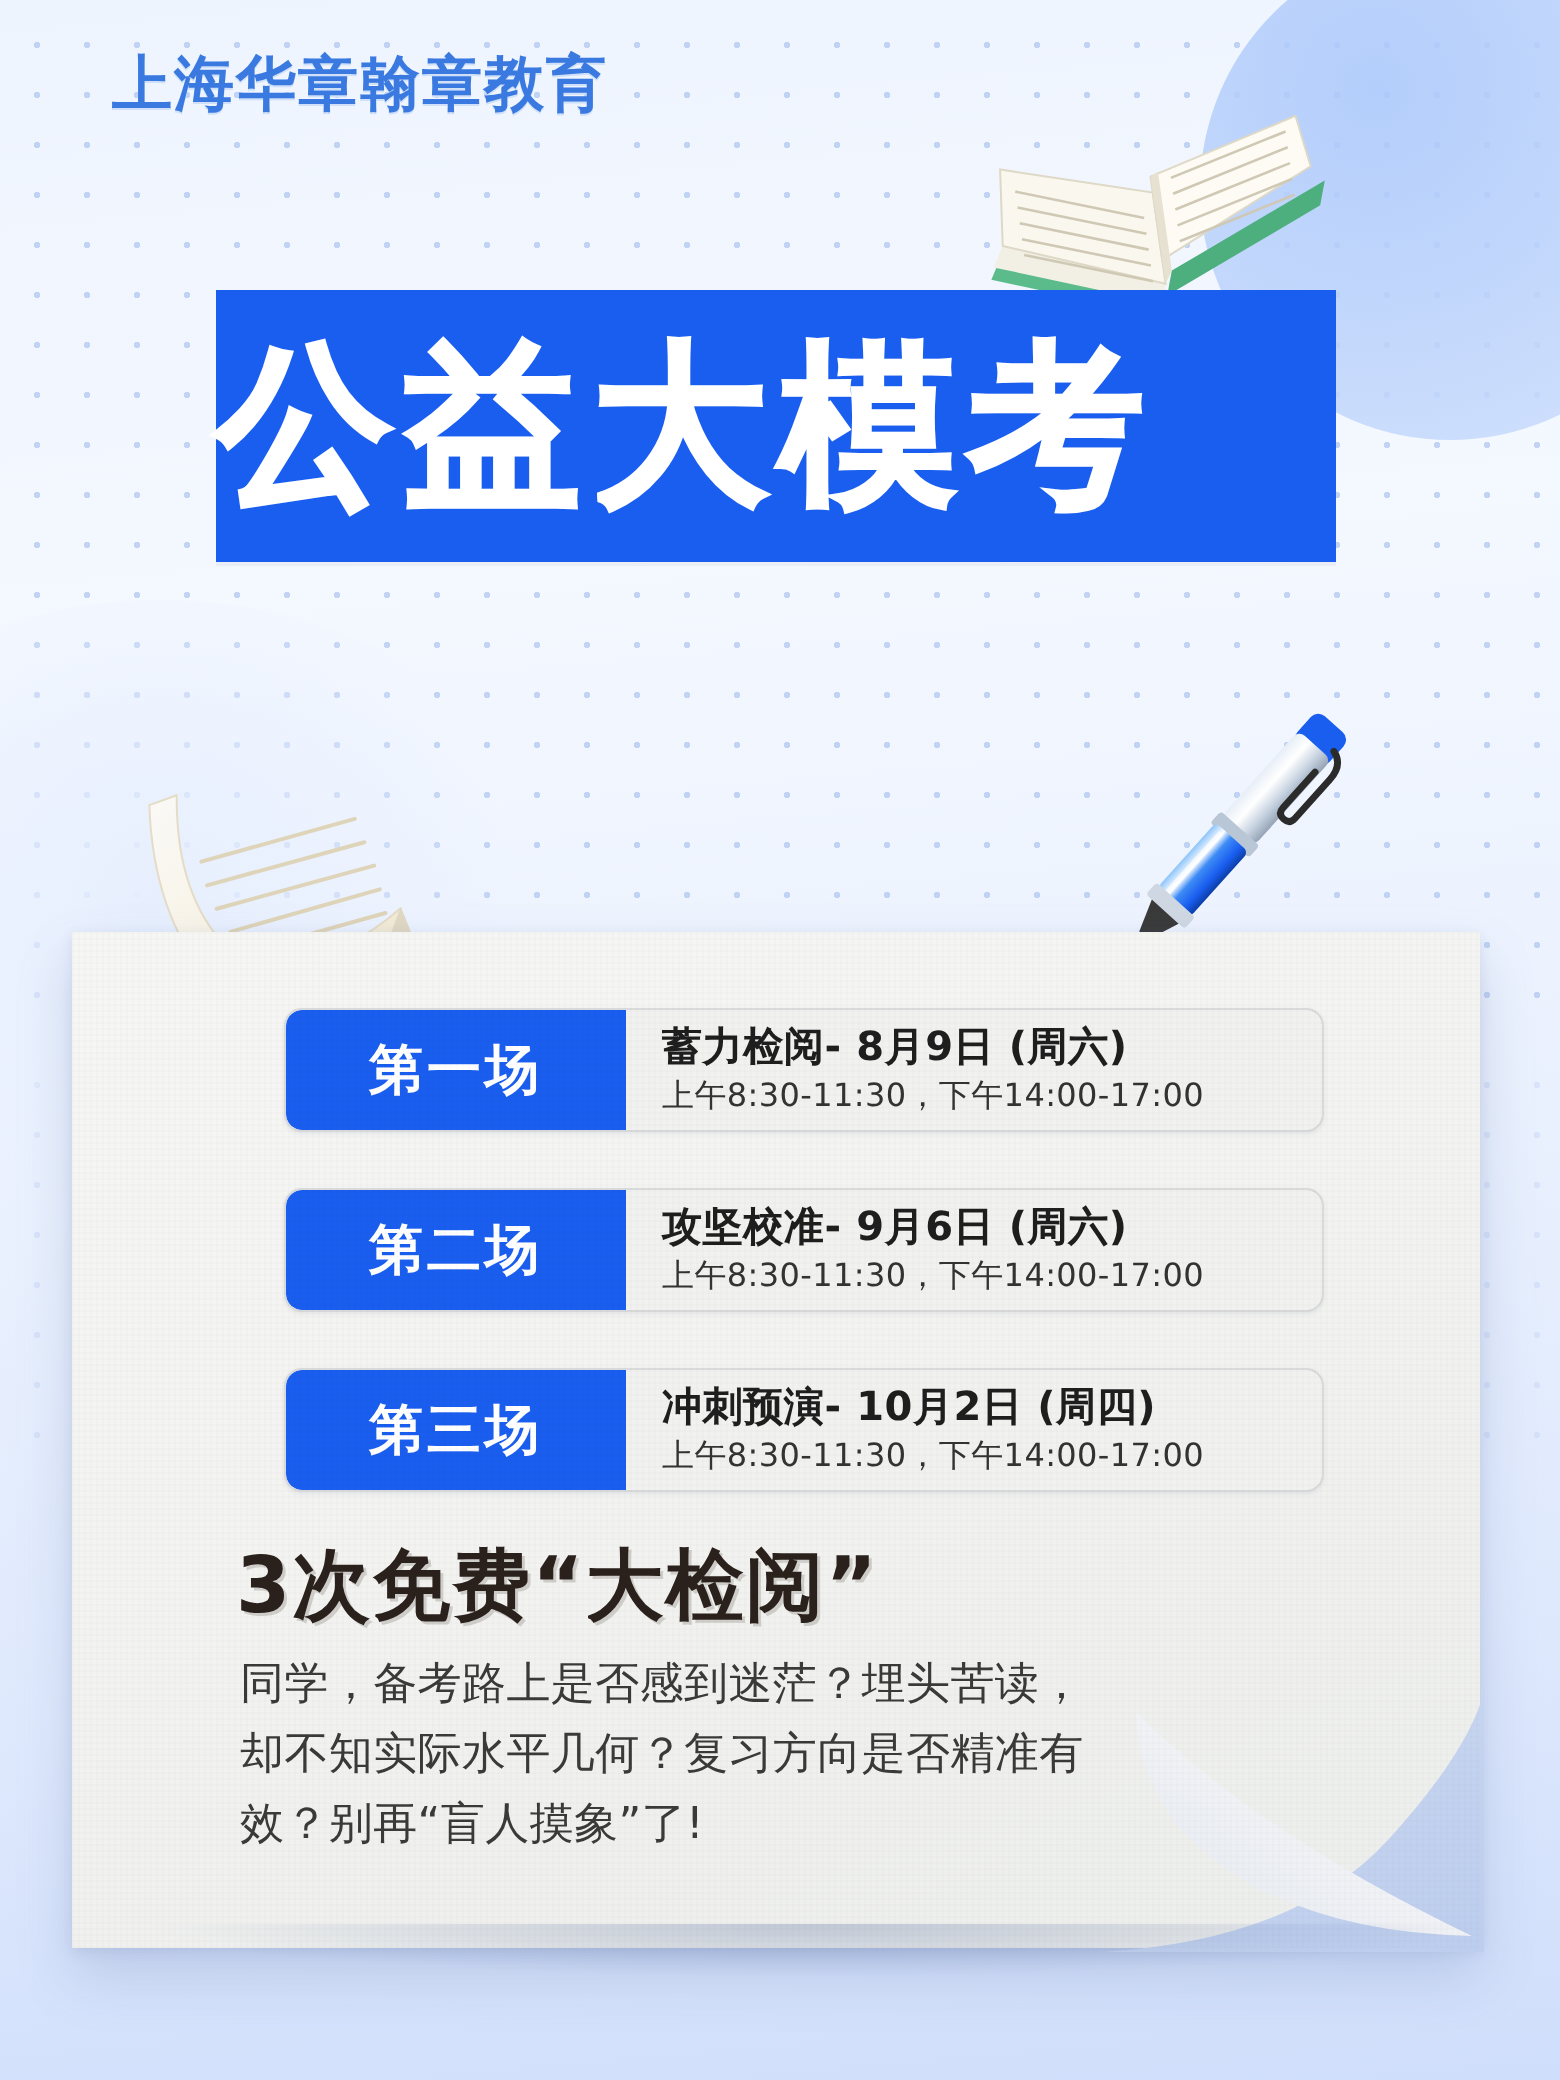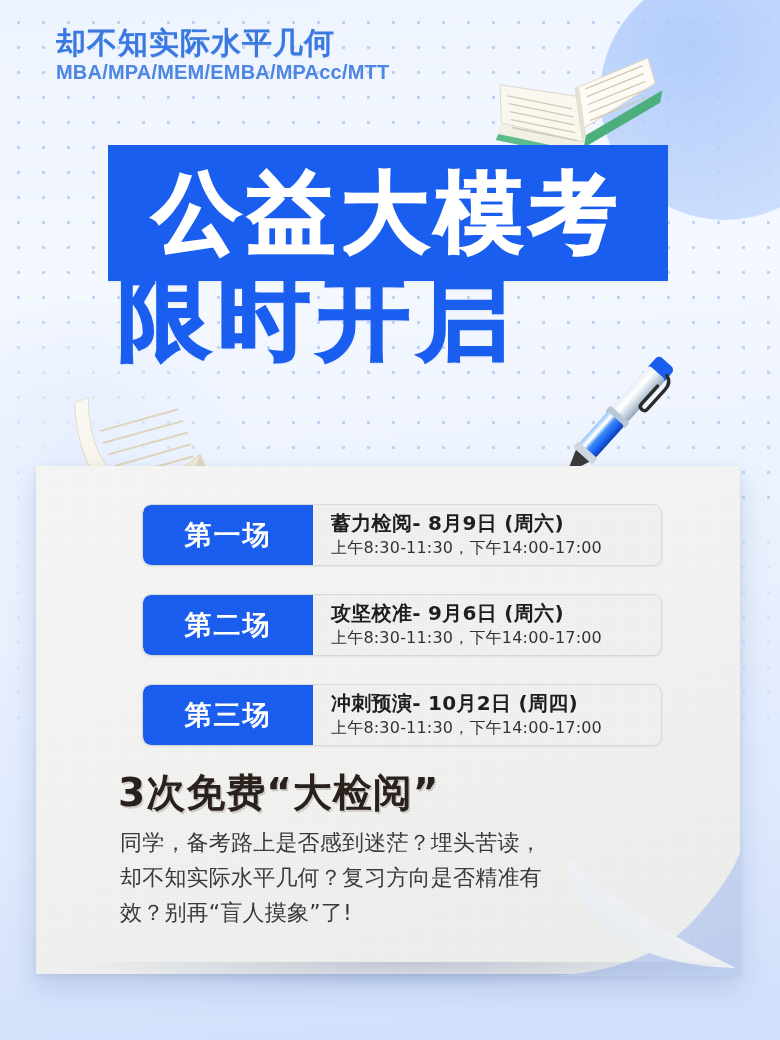--- a/index.html
+++ b/index.html
@@ -68,21 +68,21 @@
     font-size:20px; font-weight:700; color:#4e86e4;
     letter-spacing:.2px; margin-top:2px;
     font-family:"Liberation Sans",sans-serif;
   }
 
   
   .title-block{
     position:absolute; left:108px; top:145px;
     width:560px; height:136px;
     background:#1a5ef0;
-    display:flex; align-items:center; justify-content:center;
+    display:flex; align-items:center; justify-content:flex-start;
     box-shadow:0 2px 0 rgba(0,0,0,.04);
   }
   .title-block .t1{
     color:#ffffff;
     font-size:88px; font-weight:700;
     letter-spacing:6px;
     font-family:"DejaVu Sans","Liberation Sans",sans-serif;
     line-height:1;
     white-space:nowrap;
     -webkit-text-stroke:2px #ffffff;
@@ -221,22 +221,21 @@
 <div id="poster">
 
   <div class="dots"></div>
   <div class="dots lower"></div>
   <div class="blob blob-big"></div>
   <div class="blob blob-small"></div>
   <div class="blob blob-wash"></div>
 
   <div class="header">
     <div class="brand-block">
-      <div class="brand-cn">却不知实际水平几何</div>
-      <div class="brand-en">MBA/MPA/MEM/EMBA/MPAcc/MTT</div>
+      <div class="brand-cn">上海华章翰章教育</div>
     </div>
   </div>
 
   <div class="book">
     <svg viewBox="0 0 200 120" width="200" height="120">
       <path d="M14 66 L96 96 L100 86 L20 56 Z" fill="#5bbb8a"></path>
       <path d="M186 40 L104 74 L100 86 L182 52 Z" fill="#4caf7d"></path>
       <path d="M16 60 L98 90 L100 80 L22 50 Z" fill="#f2efe4"></path>
       <path d="M22 50 L100 80 L100 34 L26 12 Z" fill="#faf7ee" stroke="#ded8c6" stroke-width="1"></path>
       <path d="M180 32 L100 68 L100 26 L176 6 Z" fill="#fdfbf3" stroke="#ded8c6" stroke-width="1"></path>
@@ -306,21 +305,20 @@
         <path d="M62 134 L80 134 L74 150 L68 150 Z" fill="#3a3a3a"></path>
         <path d="M68 150 L74 150 L72 158 L70 158 Z" fill="#1a5ef0"></path>
         <rect x="64" y="86" width="3" height="40" fill="#ffffff" opacity=".65"></rect>
       </g>
     </svg>
   </div>
 
   <div class="title-block">
     <div class="t1">公益大模考</div>
   </div>
-  <div class="title-line2">限时开启</div>
 
   <div class="card">
 
     <div class="sessions">
 
       <div class="session-row">
         <div class="session-tag">第一场</div>
         <div class="session-info">
           <div class="session-title">蓄力检阅- 8月9日 (周六)</div>
           <div class="session-time">上午8:30-11:30，下午14:00-17:00</div>

